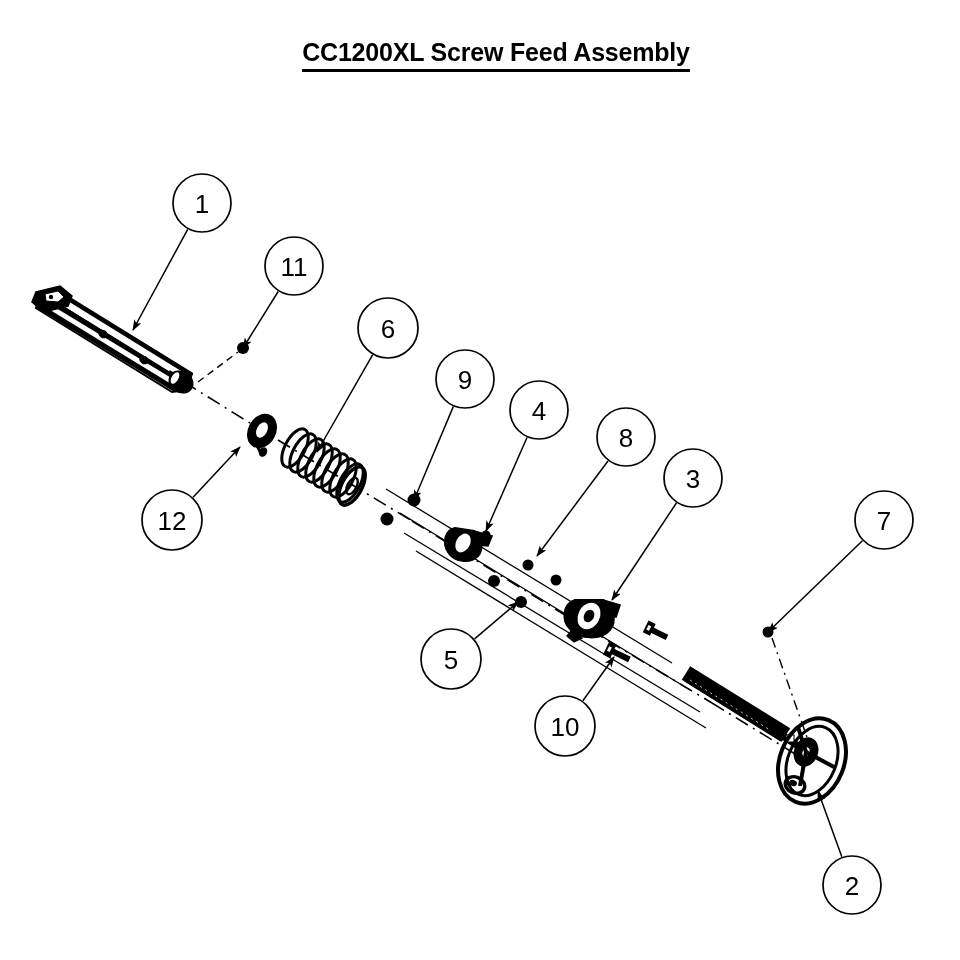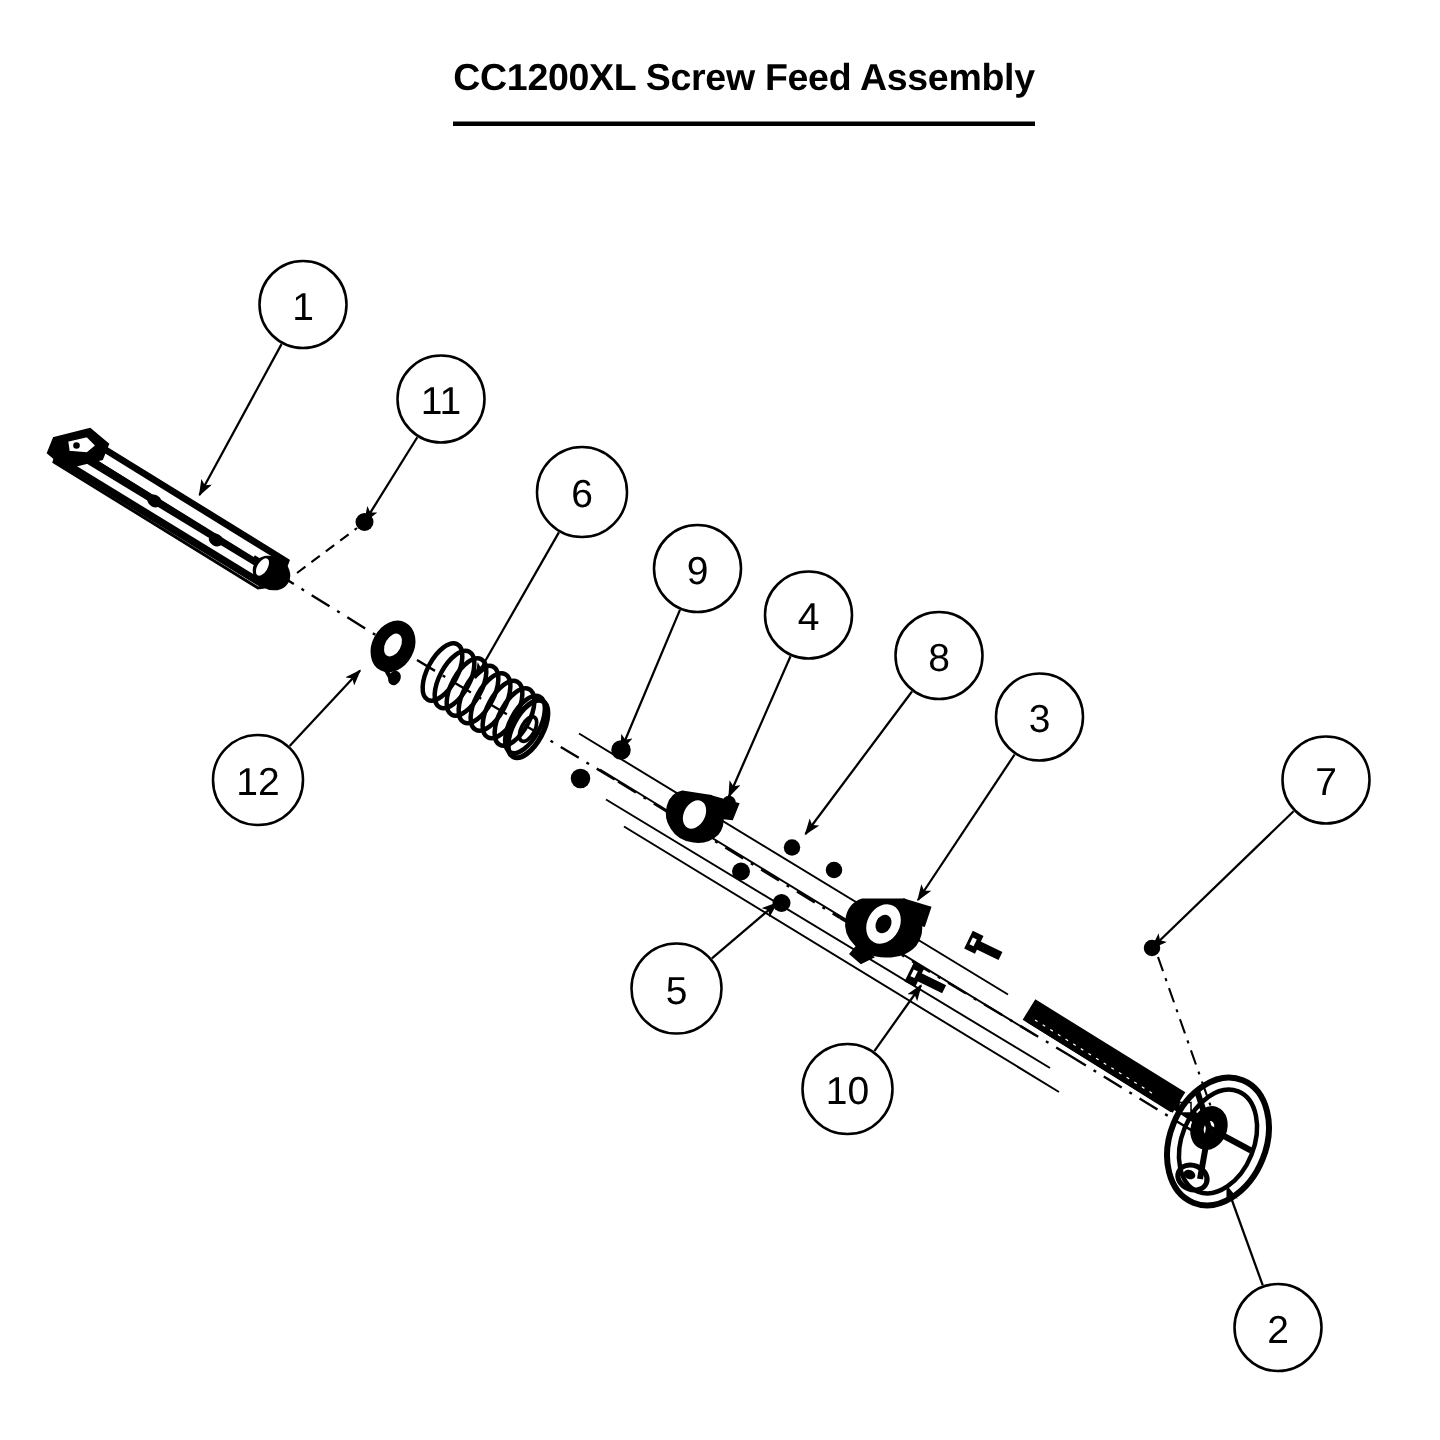--- a/index.html
+++ b/index.html
@@ -29,21 +29,21 @@
     pointer-events: none;
   }
   #diagram-title {
     display: inline-block;
     font-family: "Liberation Sans", sans-serif;
     font-size: 25px;
     font-weight: bold;
     color: #000000;
     letter-spacing: -0.2px;
     border-bottom: 3px solid #000000;
-    padding-bottom: 14px;
+    padding-bottom: 2px;
     line-height: 1.15;
     margin-left: 32px;
   }
   svg#art {
     position: absolute;
     left: 0;
     top: 0;
     width: 960px;
     height: 960px;
   }

